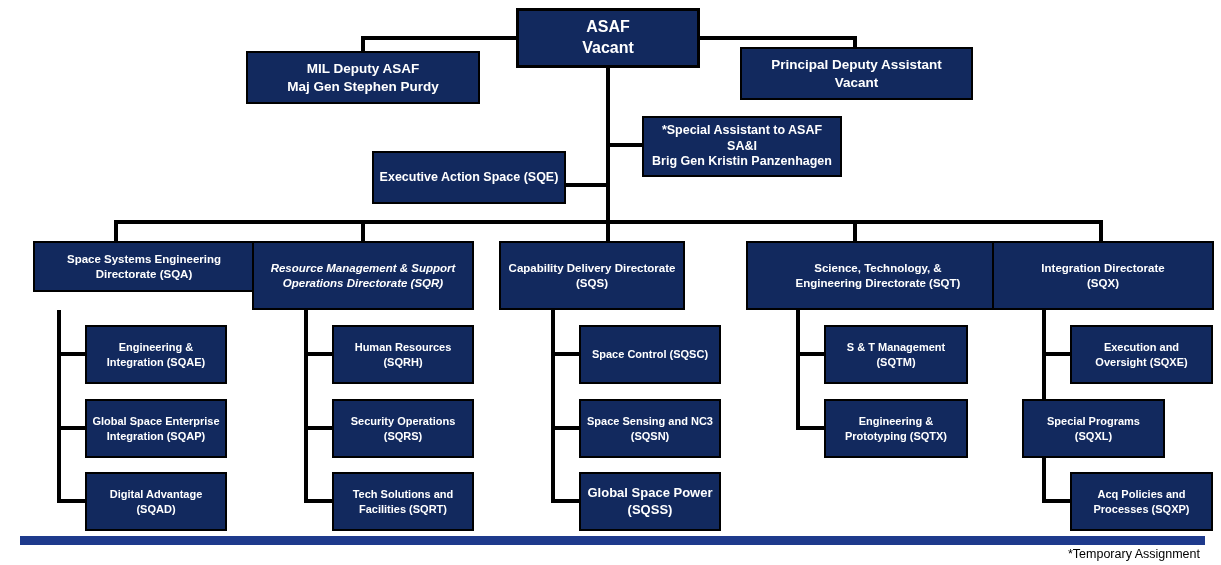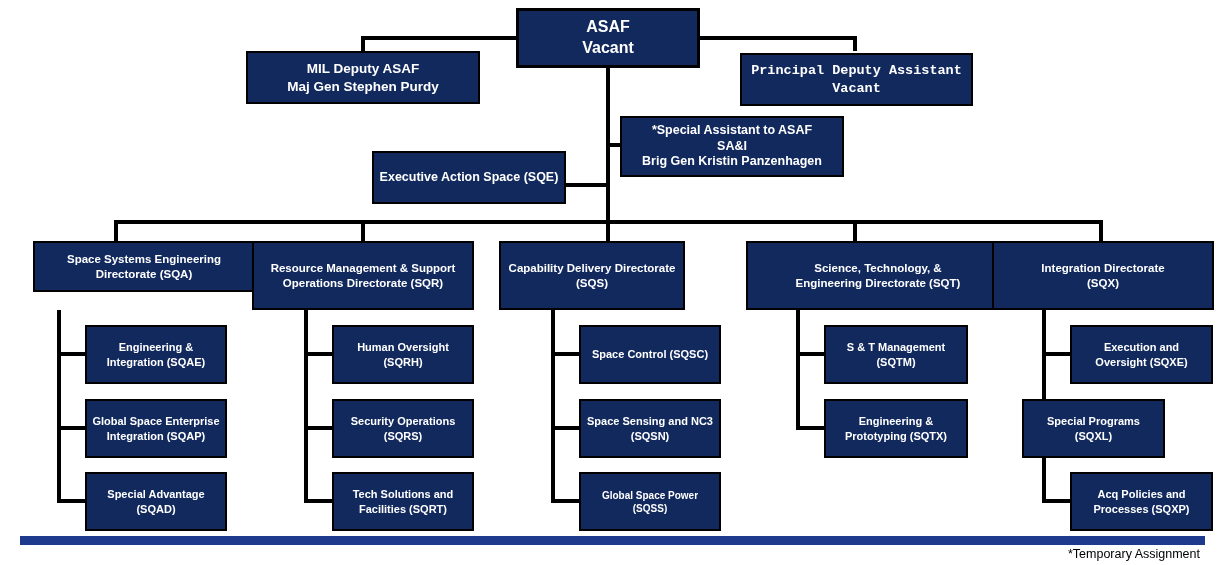--- a/index.html
+++ b/index.html
@@ -75,56 +75,56 @@
   <div class="line" style="left:796px;top:352px;width:30px;height:4px;"></div>
   <div class="line" style="left:796px;top:426px;width:30px;height:4px;"></div>
   <div class="line" style="left:1042px;top:352px;width:30px;height:4px;"></div>
   <div class="line" style="left:1042px;top:426px;width:30px;height:4px;"></div>
   <div class="line" style="left:1042px;top:499px;width:30px;height:4px;"></div>
 
   <div class="box" style="left:516px;top:8px;width:184px;height:60px;font-size:16px;border-width:3px;">ASAF
 Vacant</div>
   <div class="box" style="left:246px;top:51px;width:234px;height:53px;font-size:13.5px;">MIL Deputy ASAF
 Maj Gen Stephen Purdy</div>
-  <div class="box" style="left:740px;top:53px;width:233px;height:53px;font-size:13.5px;font-family:Liberation Mono, monospace;">Principal Deputy Assistant
+  <div class="box" style="left:740px;top:47px;width:233px;height:53px;font-size:13.5px;">Principal Deputy Assistant
 Vacant</div>
-  <div class="box" style="left:620px;top:116px;width:224px;height:61px;font-size:12.5px;line-height:1.25;">*Special Assistant to ASAF
+  <div class="box" style="left:642px;top:116px;width:200px;height:61px;font-size:12.5px;line-height:1.25;">*Special Assistant to ASAF
 SA&amp;I
 Brig Gen Kristin Panzenhagen</div>
   <div class="box" style="left:372px;top:151px;width:194px;height:53px;font-size:12.5px;">Executive Action Space (SQE)</div>
 
   <div class="box" style="left:5px;top:241px;width:222px;height:51px;font-size:11.5px;margin-left:28px;">Space Systems Engineering
 Directorate (SQA)</div>
-  <div class="box" style="left:252px;top:241px;width:222px;height:69px;font-size:11.5px;">Resource Management &amp; Support
+  <div class="box" style="left:252px;top:241px;width:222px;height:69px;font-size:11.5px;font-style:italic;">Resource Management &amp; Support
 Operations Directorate (SQR)</div>
   <div class="box" style="left:499px;top:241px;width:186px;height:69px;font-size:11.5px;">Capability Delivery Directorate
 (SQS)</div>
   <div class="box" style="left:746px;top:241px;width:264px;height:69px;font-size:11.5px;">Science, Technology, &amp;
 Engineering Directorate (SQT)</div>
   <div class="box" style="left:992px;top:241px;width:222px;height:69px;font-size:11.5px;">Integration Directorate
 (SQX)</div>
 
   <div class="box" style="left:85px;top:325px;width:142px;height:59px;font-size:11px;">Engineering &amp;
 Integration (SQAE)</div>
   <div class="box" style="left:85px;top:399px;width:142px;height:59px;font-size:11px;">Global Space Enterprise
 Integration (SQAP)</div>
-  <div class="box" style="left:85px;top:472px;width:142px;height:59px;font-size:11px;">Special Advantage
+  <div class="box" style="left:85px;top:472px;width:142px;height:59px;font-size:11px;">Digital Advantage
 (SQAD)</div>
 
-  <div class="box" style="left:332px;top:325px;width:142px;height:59px;font-size:11px;">Human Oversight
+  <div class="box" style="left:332px;top:325px;width:142px;height:59px;font-size:11px;">Human Resources
 (SQRH)</div>
   <div class="box" style="left:332px;top:399px;width:142px;height:59px;font-size:11px;">Security Operations
 (SQRS)</div>
   <div class="box" style="left:332px;top:472px;width:142px;height:59px;font-size:11px;">Tech Solutions and
 Facilities (SQRT)</div>
 
   <div class="box" style="left:579px;top:325px;width:142px;height:59px;font-size:11px;">Space Control (SQSC)</div>
   <div class="box" style="left:579px;top:399px;width:142px;height:59px;font-size:11px;">Space Sensing and NC3
 (SQSN)</div>
-  <div class="box" style="left:579px;top:472px;width:142px;height:59px;font-size:10px;">Global Space Power
+  <div class="box" style="left:579px;top:472px;width:142px;height:59px;font-size:13px;">Global Space Power
 (SQSS)</div>
 
   <div class="box" style="left:824px;top:325px;width:144px;height:59px;font-size:11px;">S &amp; T Management
 (SQTM)</div>
   <div class="box" style="left:824px;top:399px;width:144px;height:59px;font-size:11px;">Engineering &amp;
 Prototyping (SQTX)</div>
 
   <div class="box" style="left:1070px;top:325px;width:143px;height:59px;font-size:11px;">Execution and
 Oversight (SQXE)</div>
   <div class="box" style="left:1022px;top:399px;width:143px;height:59px;font-size:11px;">Special Programs

